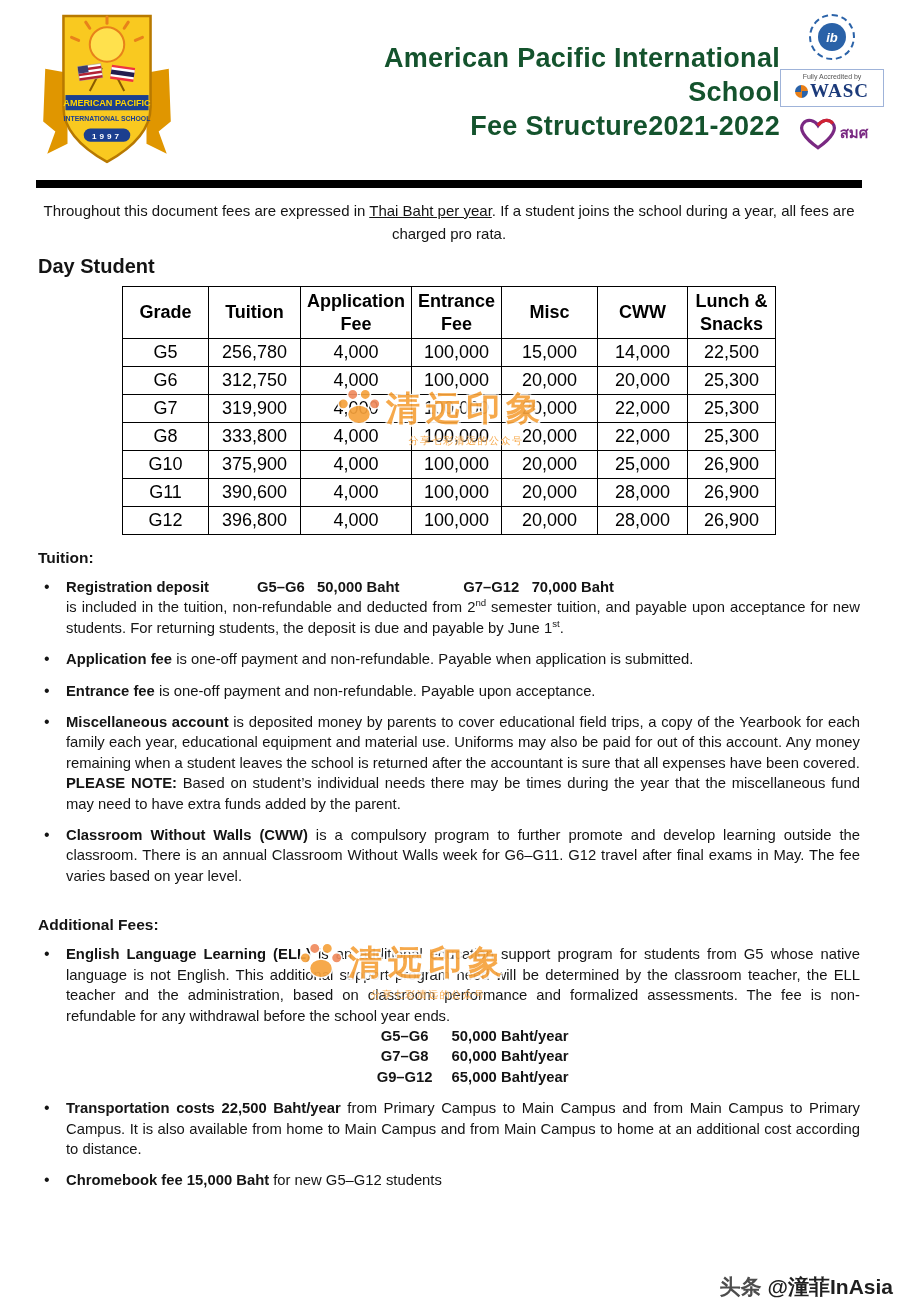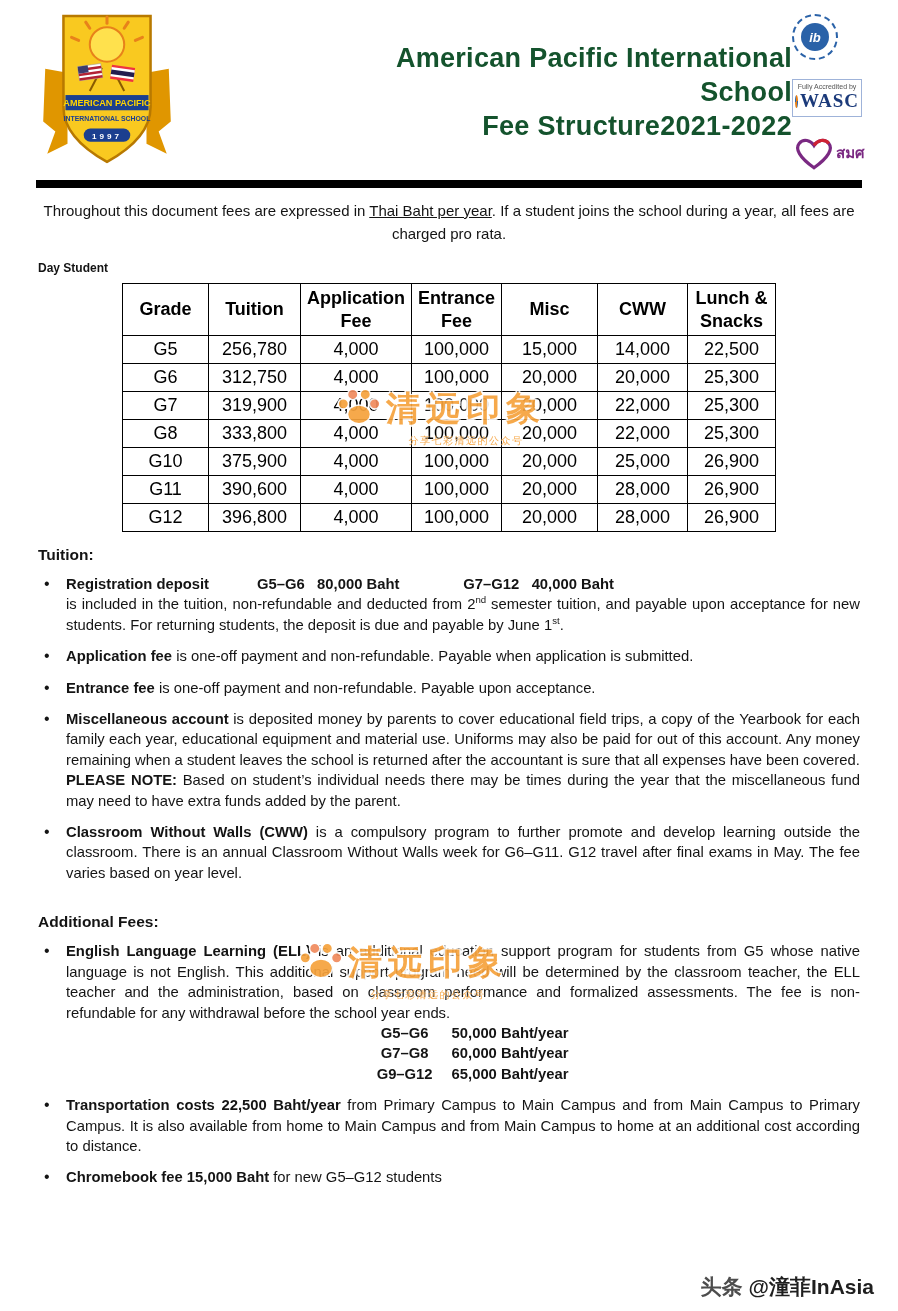--- a/index.html
+++ b/index.html
@@ -9,45 +9,45 @@
     background:#fff; overflow:hidden;
     font-family:"Liberation Sans", sans-serif; color:#141414;
   }
 
   
   .header { display:flex; align-items:flex-start; padding:10px 14px 0 40px; }
   .school-logo { flex:0 0 134px; }
   .title-block { flex:1; text-align:right; padding-top:32px; font-weight:bold;
                  font-size:27px; line-height:1.25; letter-spacing:.3px; color:#14532d; }
   .accreditations { flex:0 0 92px; display:flex; flex-direction:column;
-                    gap:19px; padding-top:4px; }
+                    align-items:center; gap:9px; padding-top:4px; }
   .ib-logo { width:46px; height:46px; border-radius:50%; border:2px dashed #2a62a8;
              display:flex; align-items:center; justify-content:center; background:#fff; }
   .ib-inner { width:28px; height:28px; border-radius:50%; background:#2a62a8; color:#fff;
               font-size:13px; font-style:italic; font-weight:bold;
               display:flex; align-items:center; justify-content:center; }
-  .wasc-box { width:70px; border:1px solid #9fb3d9; background:#fff;
+  .wasc-box { width:104px; border:1px solid #9fb3d9; background:#fff;
               text-align:center; padding:3px 2px 4px; }
   .wasc-top { font-size:7px; color:#555; }
   .wasc-name { font-family:"Liberation Serif", serif; font-weight:bold; color:#1b3a7a;
                font-size:19px; letter-spacing:1px; display:flex; align-items:center;
                justify-content:center; gap:2px; }
   .wasc-globe { width:13px; height:13px; border-radius:50%; display:inline-block;
                 background:conic-gradient(#e87f17 0 25%, #2a62a8 0 50%, #e87f17 0 75%, #2a62a8 0); }
   .onesqa { display:flex; align-items:center; }
   .onesqa-text { color:#7a2982; font-weight:bold; font-size:15px; margin-top:-3px; }
 
   .black-bar { height:8px; background:#000; margin:6px 36px 0; }
 
   
   .intro { text-align:center; font-size:15px; line-height:1.5; margin:12px auto 8px;
            max-width:815px; }
   .u { text-decoration:underline; }
 
-  .sub-heading { font-weight:bold; font-size:12px; margin:16px 0 2px 38px; }
+  .sub-heading { font-weight:bold; font-size:20px; margin:10px 0 2px 38px; }
 
   
   .fee-table { border-collapse:collapse; margin:8px auto 0; font-size:18px; color:#000; }
   .fee-table th, .fee-table td { border:1.6px solid #000; text-align:center; padding:3px 6px; }
   .fee-table th { font-weight:bold; height:46px; line-height:1.25; }
   .fee-table td { height:28px; }
 
   
   .section { margin:14px 38px 0; font-size:14.8px; }
   .section-heading { font-weight:bold; font-size:15.5px; margin-bottom:10px; }
@@ -68,21 +68,21 @@
                pointer-events:none; opacity:.92; }
   .wm1 { left:336px; top:386px; }
   .wm2 { left:298px; top:940px; }
   .wm-body { display:flex; flex-direction:column; align-items:center; }
   .wm-text { font-size:34px; font-weight:bold; color:#f6a23c; letter-spacing:6px;
              text-shadow:-1.5px -1.5px 0 #fff, 1.5px -1.5px 0 #fff,
                          -1.5px 1.5px 0 #fff, 1.5px 1.5px 0 #fff, 0 0 6px rgba(255,255,255,.7); }
   .wm-sub { font-size:10px; color:#f6a23c; letter-spacing:1.5px; margin-top:2px;
             text-shadow:0 0 2px #fff; }
 
-  .credit { position:absolute; right:24px; bottom:10px; font-size:21px; }
+  .credit { position:absolute; right:5px; bottom:10px; font-size:21px; }
   .credit-platform { color:#4d4d4d; font-weight:bold; margin-right:6px; }
   .credit-handle { color:#1f1f1f; font-weight:bold; }
 </style>
 </head>
 <body>
 
 <div class="page">
 
   <div class="header">
 
@@ -240,21 +240,21 @@
           <td>26,900</td>
         </tr>
       </tbody>
   </table>
 
   <div class="section">
     <div class="section-heading">Tuition:</div>
     <ul class="bullets">
 
       <li>
-        <div><span class="b">Registration deposit</span><span class="b reg-fee1">G5–G6   80,000 Baht</span><span class="b reg-fee2">G7–G12   40,000 Baht</span></div>
+        <div><span class="b">Registration deposit</span><span class="b reg-fee1">G5–G6   50,000 Baht</span><span class="b reg-fee2">G7–G12   70,000 Baht</span></div>
         <div><span>is included in the tuition, non-refundable and deducted from 2</span><sup>nd</sup><span> semester tuition, and payable upon acceptance for new students. For returning students, the deposit is due and payable by June 1</span><sup>st</sup><span>.</span></div>
       </li>
 
       <li><span class="b">Application fee</span><span> is one-off payment and non-refundable. Payable when application is submitted.</span></li>
 
       <li><span class="b">Entrance fee</span><span> is one-off payment and non-refundable. Payable upon acceptance.</span></li>
 
       <li>
         <div><span class="b">Miscellaneous account</span><span> is deposited money by parents to cover educational field trips, a copy of the Yearbook for each family each year, educational equipment and material use. Uniforms may also be paid for out of this account. Any money remaining when a student leaves the school is returned after the accountant is sure that all expenses have been covered.</span></div>
         <div><span class="b">PLEASE NOTE:</span><span> Based on student’s individual needs there may be times during the year that the miscellaneous fund may need to have extra funds added by the parent.</span></div>

